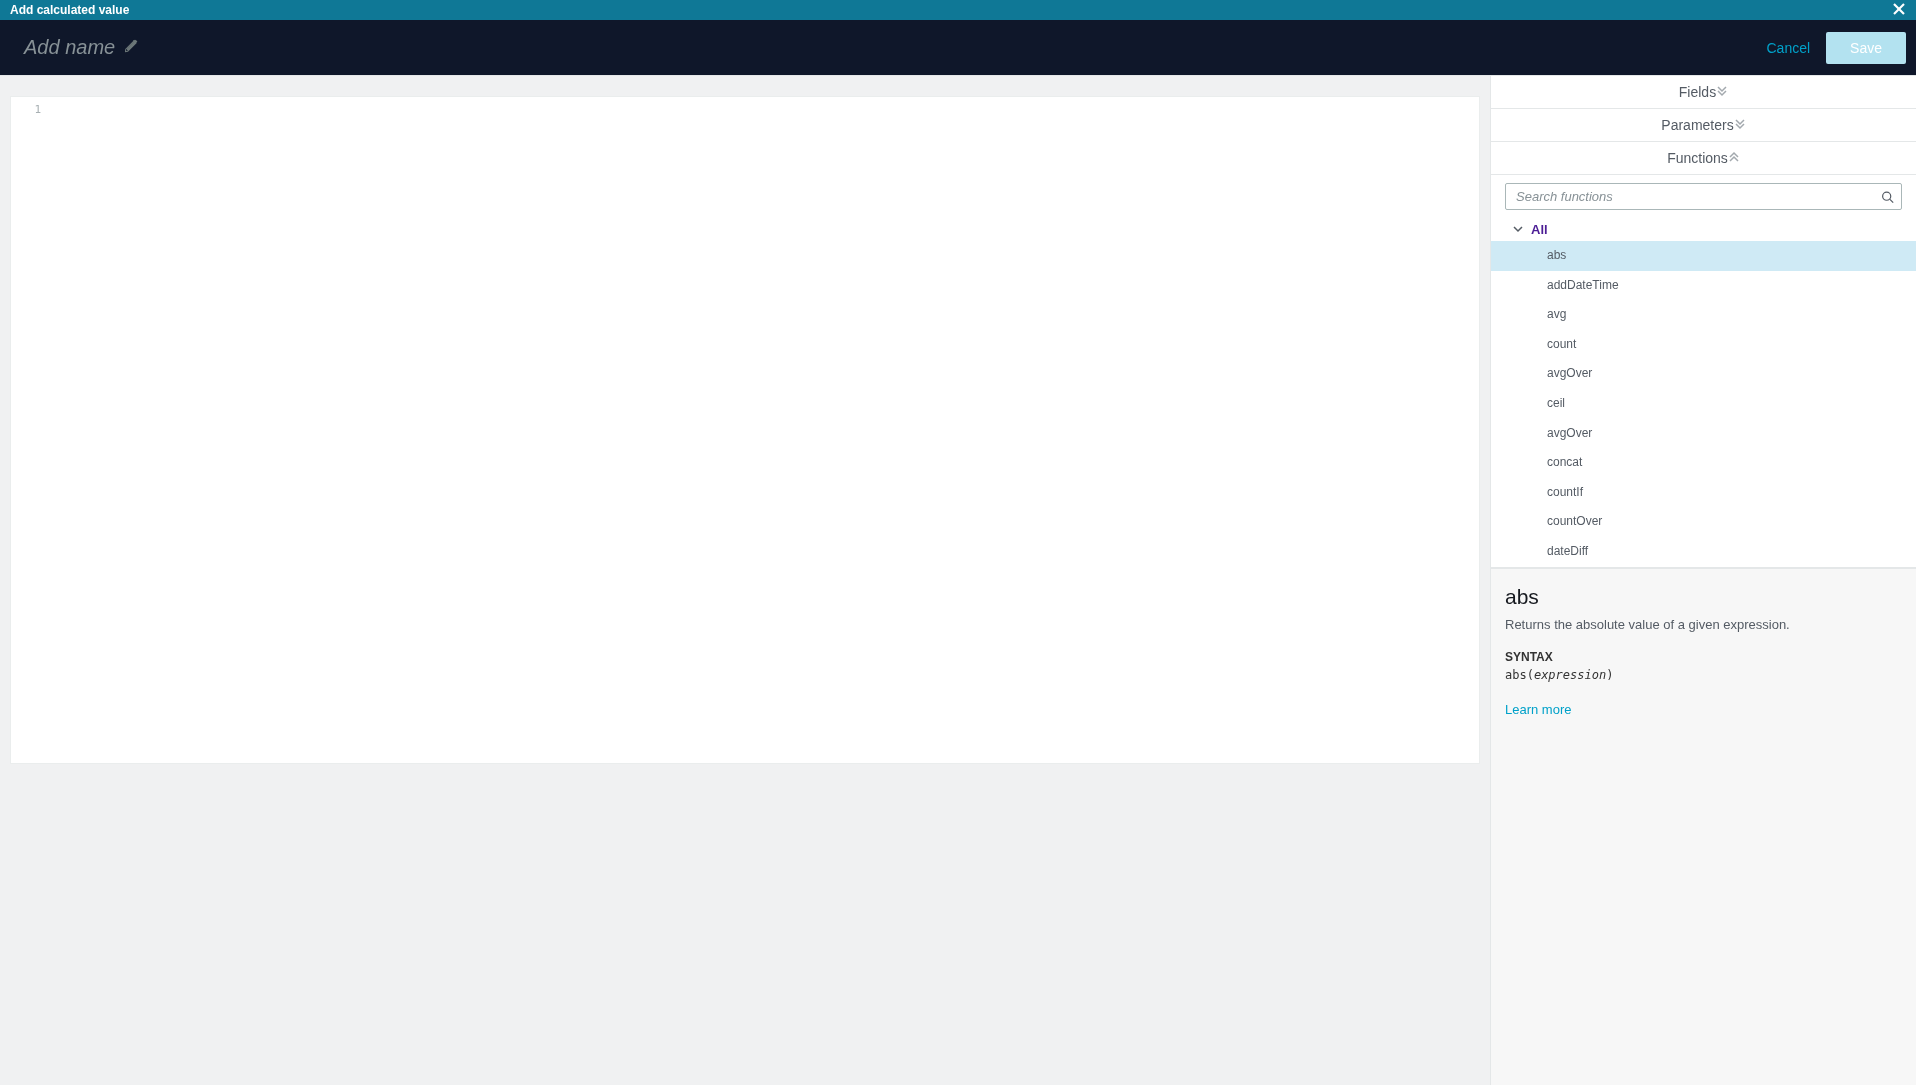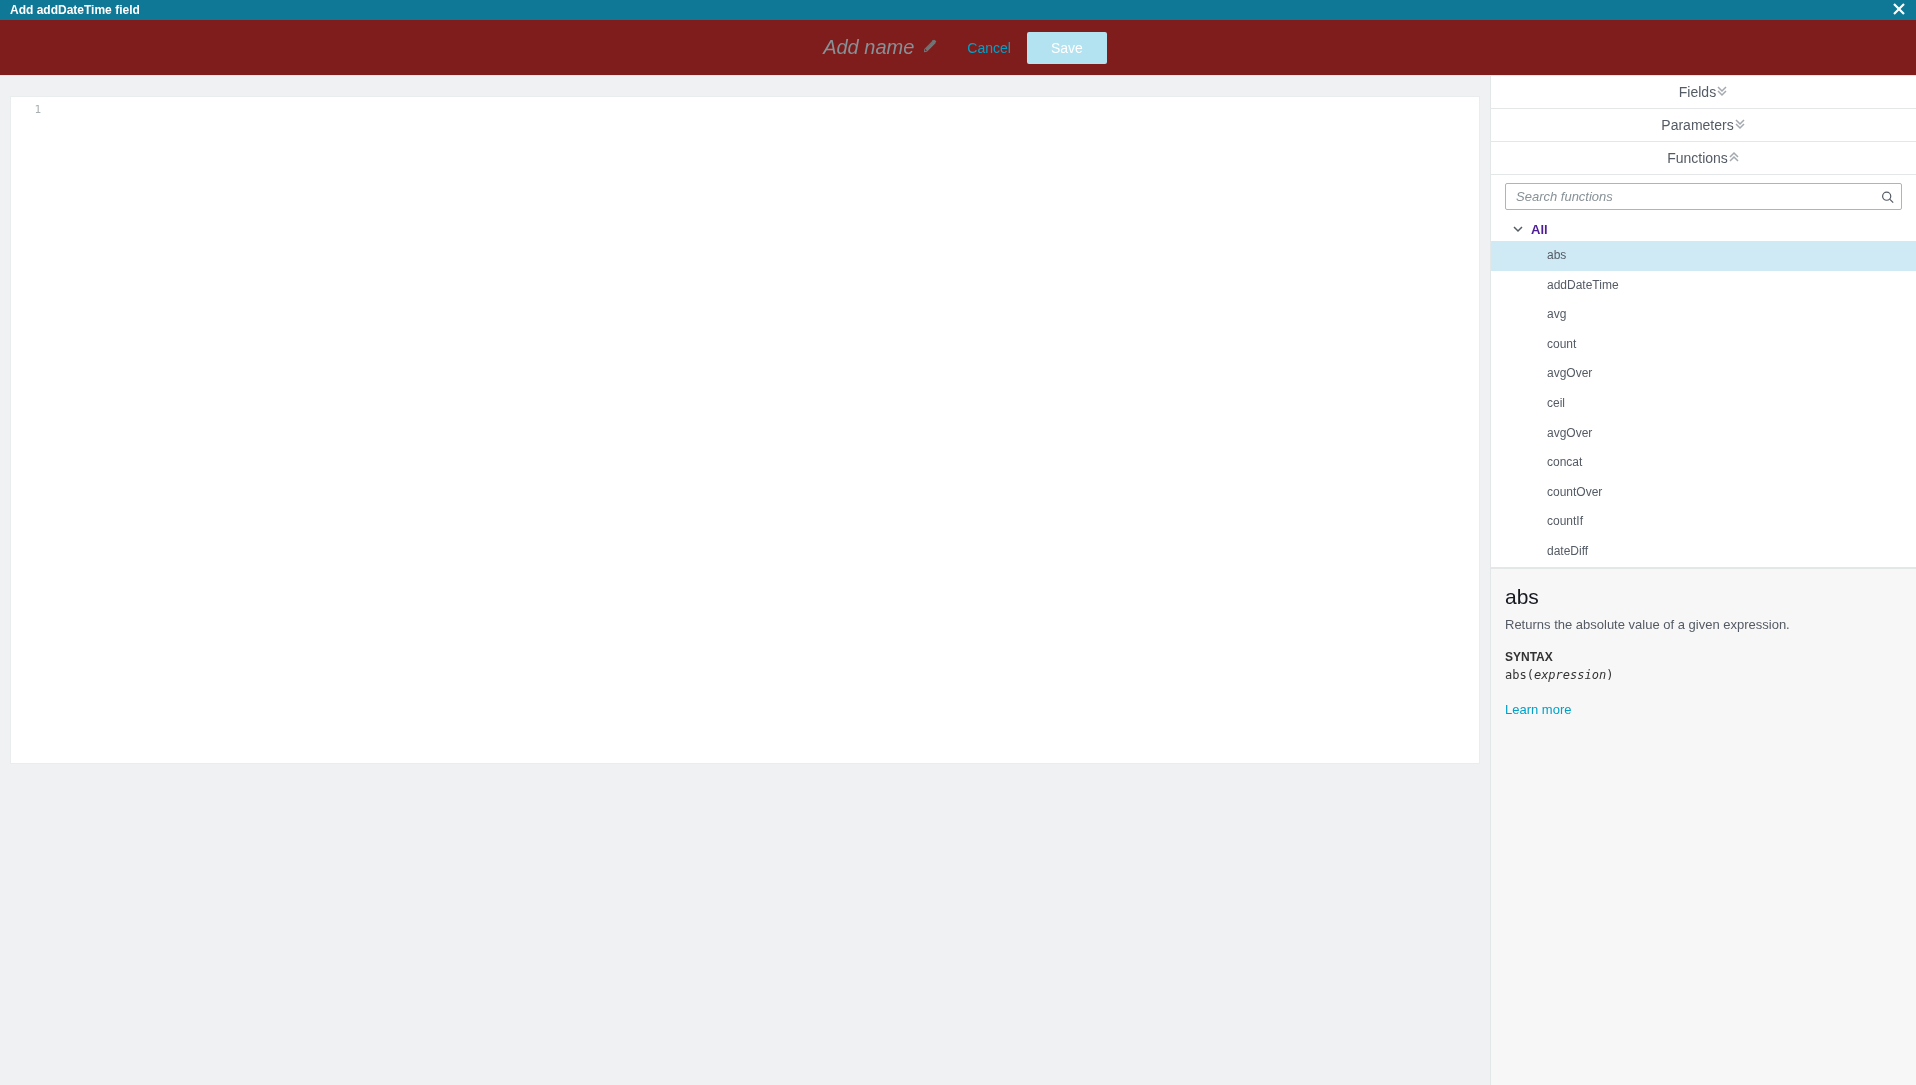--- a/index.html
+++ b/index.html
@@ -23,25 +23,25 @@
       font-weight: 600;
     }
     .titlebar-close {
       color: #fff;
       font-size: 18px;
       font-weight: bold;
       cursor: pointer;
       line-height: 1;
     }
     .header {
-      background: #7f1d1d;
+      background: #0f172a;
       height: 56px;
       display: flex;
       align-items: center;
-      justify-content: center;
+      justify-content: space-between;
       padding: 0 10px 0 24px;
       border-bottom: 1px solid #e4e7e8;
     }
     .name-area {
       display: flex;
       align-items: center;
       gap: 10px;
     }
     .name-placeholder {
       font-style: italic;
@@ -218,21 +218,21 @@
     }
     
     .fn-list::-webkit-scrollbar { width: 10px; }
     .fn-list::-webkit-scrollbar-track { background: #f1f1f1; }
     .fn-list::-webkit-scrollbar-thumb { background: #d5d9da; }
   </style>
 </head>
 <body>
 
 <div class="titlebar">
-  <span class="titlebar-title">Add addDateTime field</span>
+  <span class="titlebar-title">Add calculated value</span>
   <span class="titlebar-close">
     <svg width="14" height="14" viewBox="0 0 14 14" stroke="currentColor" stroke-width="2.2" fill="none">
       <line x1="2" y1="2" x2="12" y2="12"></line>
         <line x1="12" y1="2" x2="2" y2="12"></line>
     </svg>
   </span>
 </div>
 
 <div class="header">
   <div class="name-area">
@@ -311,22 +311,22 @@
         </div>
         <div id="fn-items">
             <div class="fn-item selected">abs</div>
             <div class="fn-item">addDateTime</div>
             <div class="fn-item">avg</div>
             <div class="fn-item">count</div>
             <div class="fn-item">avgOver</div>
             <div class="fn-item">ceil</div>
             <div class="fn-item">avgOver</div>
             <div class="fn-item">concat</div>
+            <div class="fn-item">countIf</div>
             <div class="fn-item">countOver</div>
-            <div class="fn-item">countIf</div>
             <div class="fn-item">dateDiff</div>
           </div>
       </div>
     </div>
 
     <div class="doc-panel">
       <div class="doc-title">abs</div>
       <div class="doc-desc">Returns the absolute value of a given expression.</div>
       <div class="doc-syntax-label">SYNTAX</div>
       <div class="doc-syntax"><span>abs(</span><span class="expr">expression</span><span>)</span></div>

